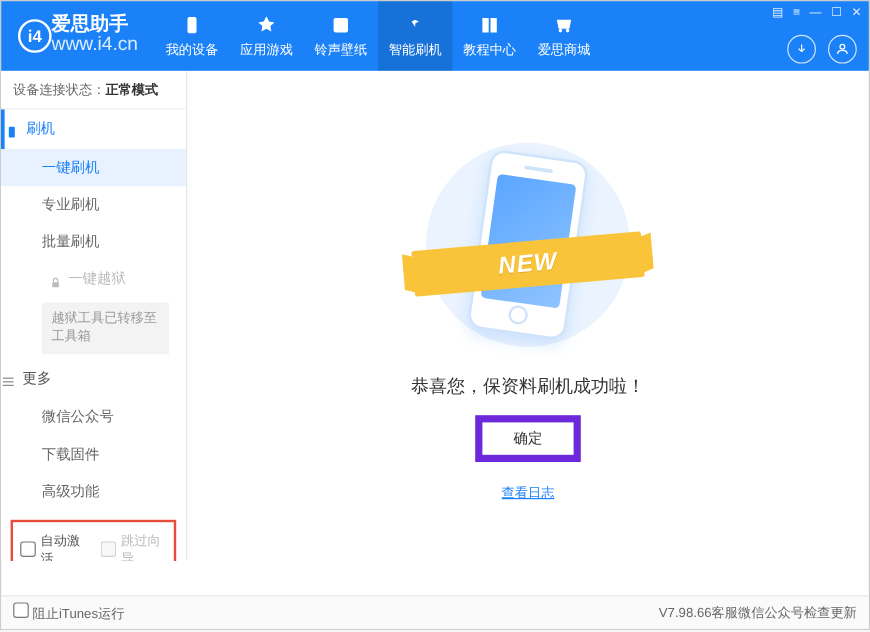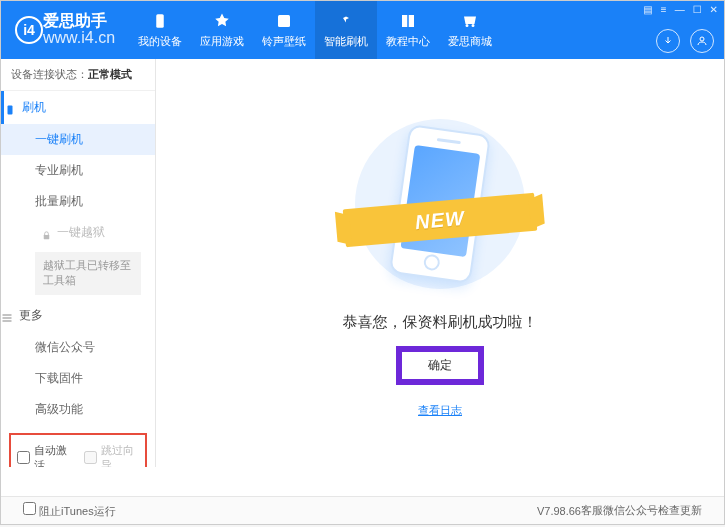--- a/index.html
+++ b/index.html
@@ -50,21 +50,21 @@
 .ribbon { position: absolute; left: -6px; right: -6px; top: 92px; height: 38px; background: #f9c43a; transform: rotate(-5deg); display: flex; align-items: center; justify-content: center; border-radius: 2px; }
 .ribbon::before, .ribbon::after { content:""; position:absolute; top:4px; width: 14px; height: 30px; background:#f9c43a; }
 .ribbon::before { left:-8px; transform: skewY(18deg);} 
 .ribbon::after { right:-8px; transform: skewY(-18deg);} 
 .ribbon span { font-weight: bold; font-style: italic; font-size: 20px; color: #fff; letter-spacing: 1px; text-shadow: 0 1px 0 #e0a820; position: relative; z-index: 1; }
 .success-text { font-size: 15px; color: #333; text-align: right; }
 .ok-btn { border: 6px solid #6d28d9; background: #fff; padding: 5px 26px; cursor: pointer; font-size: 12px; color: #333; }
 .log-link { color: #1a81f8; font-size: 11px; text-decoration: underline; cursor: pointer; margin-top: 4px; text-align: right; }
 
 
-.footer { height: 28px; border-top: 1px solid #e6e6e6; display: flex; align-items: center; justify-content: space-between; padding: 0 22px; font-size: 11px; color: #666; background: #fafafa; margin-top: 29px; }
+.footer { height: 28px; border-top: 1px solid #e6e6e6; display: flex; align-items: center; justify-content: space-between; padding: 0 10px; font-size: 11px; color: #666; background: #fafafa; margin-top: 29px; }
 .footer-left { display: flex; align-items: center; gap: 5px; }
 .footer-right { display: flex; align-items: center; }
 </style>
 </head>
 <body>
 
 <div class="app">
 
   <div class="header">
     <div class="logo-area">

